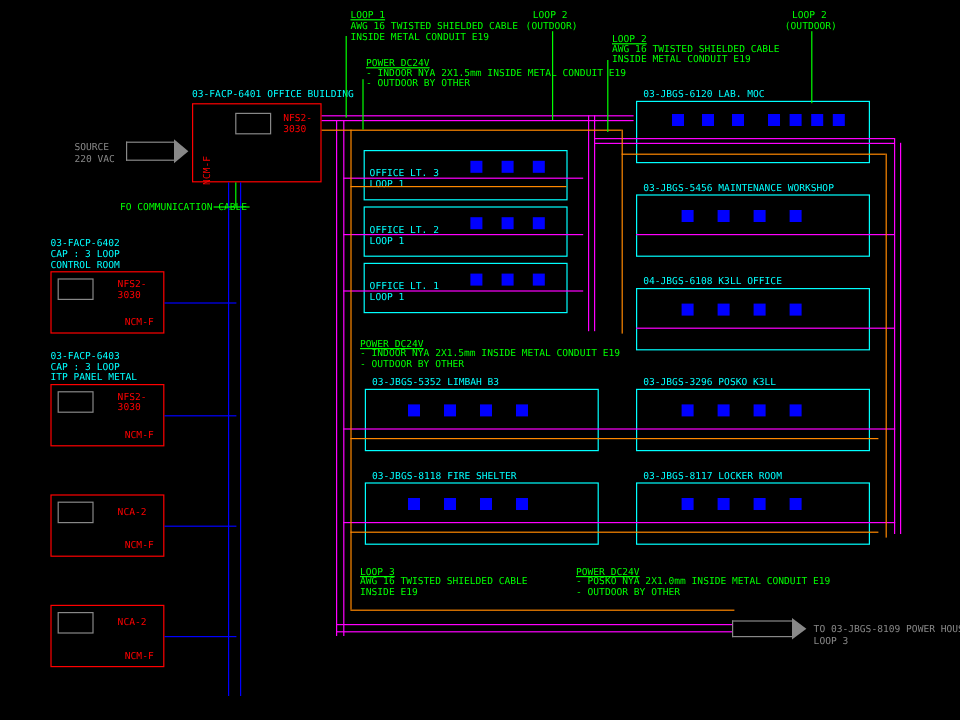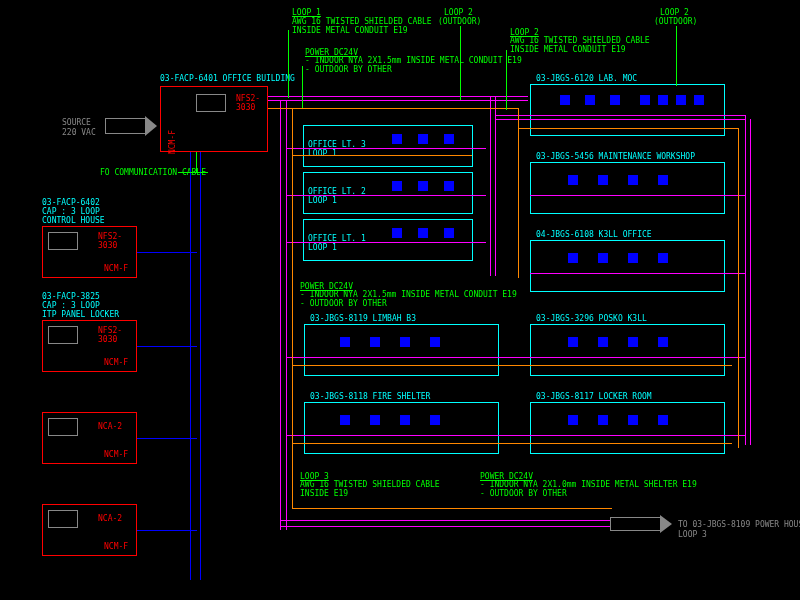--- a/index.html
+++ b/index.html
@@ -47,37 +47,37 @@
 <div class="txt green" style="left:305px;top:48px;text-decoration:underline">POWER DC24V</div>
 <div class="txt green" style="left:305px;top:56px;white-space:pre">- INDOOR NYA 2X1.5mm INSIDE METAL CONDUIT E19
 - OUTDOOR BY OTHER</div>
 <div class="txt green" style="left:300px;top:282px;text-decoration:underline">POWER DC24V</div>
 <div class="txt green" style="left:300px;top:290px;white-space:pre">- INDOOR NYA 2X1.5mm INSIDE METAL CONDUIT E19
 - OUTDOOR BY OTHER</div>
 <div class="txt green" style="left:300px;top:472px;text-decoration:underline">LOOP 3</div>
 <div class="txt green" style="left:300px;top:480px;white-space:pre">AWG 16 TWISTED SHIELDED CABLE
 INSIDE E19</div>
 <div class="txt green" style="left:480px;top:472px;text-decoration:underline">POWER DC24V</div>
-<div class="txt green" style="left:480px;top:480px;white-space:pre">- INDOOR NYA 2X1.0mm INSIDE METAL SHELTER E19
+<div class="txt green" style="left:480px;top:480px;white-space:pre">- POSKO NYA 2X1.0mm INSIDE METAL CONDUIT E19
 - OUTDOOR BY OTHER</div>
 
 <div class="txt green" style="left:100px;top:168px">FO COMMUNICATION CABLE</div>
 
 <div class="txt cyan" style="left:42px;top:198px">03-FACP-6402</div>
 <div class="txt cyan" style="left:42px;top:207px">CAP : 3 LOOP</div>
-<div class="txt cyan" style="left:42px;top:216px">CONTROL HOUSE</div>
+<div class="txt cyan" style="left:42px;top:216px">CONTROL ROOM</div>
 <div class="panel" style="left:42px;top:226px;width:95px;height:52px"></div>
 <div class="icon" style="left:48px;top:232px"></div>
 <div class="txt red" style="left:98px;top:232px;white-space:pre">NFS2-
 3030</div>
 <div class="txt red" style="left:104px;top:264px">NCM-F</div>
 
-<div class="txt cyan" style="left:42px;top:292px">03-FACP-3825</div>
+<div class="txt cyan" style="left:42px;top:292px">03-FACP-6403</div>
 <div class="txt cyan" style="left:42px;top:301px">CAP : 3 LOOP</div>
-<div class="txt cyan" style="left:42px;top:310px">ITP PANEL LOCKER</div>
+<div class="txt cyan" style="left:42px;top:310px">ITP PANEL METAL</div>
 <div class="panel" style="left:42px;top:320px;width:95px;height:52px"></div>
 <div class="icon" style="left:48px;top:326px"></div>
 <div class="txt red" style="left:98px;top:326px;white-space:pre">NFS2-
 3030</div>
 <div class="txt red" style="left:104px;top:358px">NCM-F</div>
 
 <div class="panel" style="left:42px;top:412px;width:95px;height:52px"></div>
 <div class="icon" style="left:48px;top:418px"></div>
 <div class="txt red" style="left:98px;top:422px">NCA-2</div>
 <div class="txt red" style="left:104px;top:450px">NCM-F</div>
@@ -125,21 +125,21 @@
 <div class="device" style="left:628px;top:175px"></div>
 <div class="device" style="left:658px;top:175px"></div>
 
 <div class="txt cyan" style="left:536px;top:230px">04-JBGS-6108 K3LL OFFICE</div>
 <div class="zone" style="left:530px;top:240px;width:195px;height:52px"></div>
 <div class="device" style="left:568px;top:253px"></div>
 <div class="device" style="left:598px;top:253px"></div>
 <div class="device" style="left:628px;top:253px"></div>
 <div class="device" style="left:658px;top:253px"></div>
 
-<div class="txt cyan" style="left:310px;top:314px">03-JBGS-8119 LIMBAH B3</div>
+<div class="txt cyan" style="left:310px;top:314px">03-JBGS-5352 LIMBAH B3</div>
 <div class="zone" style="left:304px;top:324px;width:195px;height:52px"></div>
 <div class="device" style="left:340px;top:337px"></div>
 <div class="device" style="left:370px;top:337px"></div>
 <div class="device" style="left:400px;top:337px"></div>
 <div class="device" style="left:430px;top:337px"></div>
 
 <div class="txt cyan" style="left:310px;top:392px">03-JBGS-8118 FIRE SHELTER</div>
 <div class="zone" style="left:304px;top:402px;width:195px;height:52px"></div>
 <div class="device" style="left:340px;top:415px"></div>
 <div class="device" style="left:370px;top:415px"></div>

